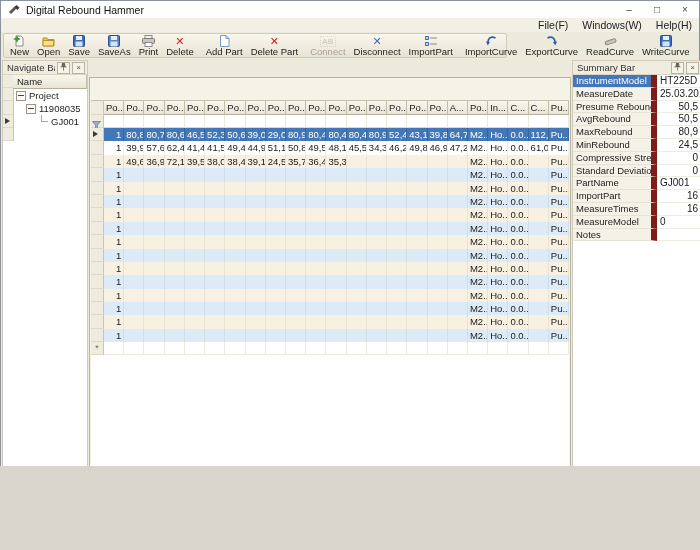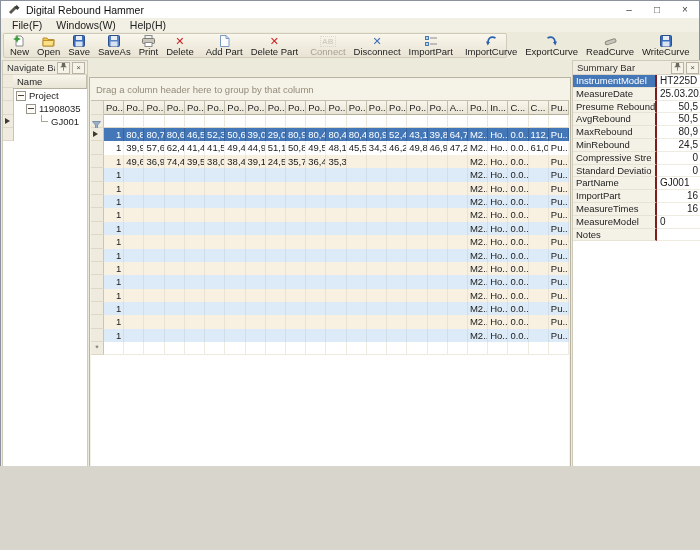--- a/index.html
+++ b/index.html
@@ -8,21 +8,21 @@
   .window{position:absolute;left:0;top:0;width:698px;height:542px;border:1px solid #8b929c;background:#eceadb;}
 
   
   .titlebar{position:absolute;left:0;top:0;right:0;height:17px;background:#ffffff;border-bottom:1px solid #e3e3e3;display:flex;align-items:center;}
   .appicon{width:12px;height:10px;margin:0 6px 0 7px;}
   .apptitle{font-size:10.5px;color:#111;}
   .wcontrols{margin-left:auto;display:flex;height:100%;}
   .wbtn{width:28px;text-align:center;font-size:10px;line-height:17px;color:#444;cursor:default;}
 
   
-  .menubar{position:absolute;left:0;top:17px;right:0;height:14px;background:#f2efe4;border-bottom:1px solid #e0dccc;display:flex;align-items:center;padding-left:4px;}
+  .menubar{position:absolute;left:0;top:17px;right:0;height:14px;background:#f2efe4;border-bottom:1px solid #e0dccc;display:flex;align-items:center;padding-left:4px;justify-content:flex-end;}
   .menuitem{font-size:10.5px;padding:0 7px;line-height:14px;color:#222;}
 
   
   .toolbar{position:absolute;left:0;top:31px;right:0;height:26px;background:#eceadb;}
   .toolstrip{position:absolute;left:2px;top:1px;height:23px;width:498px;border:1px solid #cfcaba;border-radius:2px;
     background:linear-gradient(#f9f6ec,#e8e3d3);display:flex;align-items:stretch;padding:0 2px;}
   .tbtn{display:flex;flex-direction:column;align-items:center;justify-content:flex-start;padding:1px 4px 0 4px;}
   .tbtn .ticon{height:12px;display:flex;align-items:center;justify-content:center;}
   .tbtn .tlabel{font-size:9.5px;line-height:10px;color:#222;white-space:nowrap;}
   .tbtn.disabled .tlabel{color:#a7a193;}
@@ -80,21 +80,21 @@
   .gdata.white .gcell{background:#ffffff;}
   .gdata.selected .gcell{background:#4477b7;color:#fff;border-right:1px solid #39659f;}
   .gnewrow{height:13px;}
   .gnewrow .gcell{background:#fff;border-right:1px solid #edeadf;border-bottom:1px solid #edeadf;}
   .gnewrow .gind{font-size:9px;line-height:12px;text-align:center;color:#6b675c;}
   .ar{text-align:right;} .al{text-align:left;}
 
   
   #sumpanel{left:571px;width:128px;}
   .srow{display:flex;height:12.8px;}
-  .sname{flex:0 0 84px;background:#f4f1e7;border-right:2px solid #7f1d1d;border-bottom:1px solid #e6e2d5;
+  .sname{flex:0 0 84px;background:#f4f1e7;border-right:6px solid #7f1d1d;border-bottom:1px solid #e6e2d5;
     font-size:9.5px;line-height:12.8px;padding-left:3px;overflow:hidden;white-space:nowrap;color:#222;box-sizing:border-box;}
   .sname.sel{background:#4477b7;color:#fff;}
   .sval{flex:1 1 auto;background:#fff;border-bottom:1px solid #eeebe1;font-size:10px;line-height:12.8px;padding:0 3px;overflow:hidden;white-space:nowrap;box-sizing:border-box;}
 </style>
 </head>
 <body>
 
 <div id="canvas">
   <div class="window">
 
@@ -285,21 +285,20 @@
           <div class="treerow ind3">
             <span class="conn"></span>
             <span>GJ001</span>
           </div>
         </div>
       </div>
     </div>
 
     <div class="center">
       <div class="tabpage">
-        <div class="grouphint">Drag a column header here to group by that column</div>
         <div class="grid">
             <div class="grow ghead">
               <div class="gind"></div>
               <div class="gcell ghcell">Po...</div>
               <div class="gcell ghcell">Po...</div>
               <div class="gcell ghcell">Po...</div>
               <div class="gcell ghcell">Po...</div>
               <div class="gcell ghcell">Po...</div>
               <div class="gcell ghcell">Po...</div>
               <div class="gcell ghcell">Po...</div>
@@ -402,21 +401,21 @@
               <div class="gcell al">Ho...</div>
               <div class="gcell al">0.0...</div>
               <div class="gcell ar">61,0</div>
               <div class="gcell al">Pu...</div>
             </div>
             <div class="grow gdata cream">
               <div class="gind"></div>
               <div class="gcell ar">1</div>
               <div class="gcell ar">49,6</div>
               <div class="gcell ar">36,9</div>
-              <div class="gcell ar">74,4</div>
+              <div class="gcell ar">72,1</div>
               <div class="gcell ar">39,5</div>
               <div class="gcell ar">38,0</div>
               <div class="gcell ar">38,4</div>
               <div class="gcell ar">39,1</div>
               <div class="gcell ar">24,5</div>
               <div class="gcell ar">35,7</div>
               <div class="gcell ar">36,4</div>
               <div class="gcell ar">35,3</div>
               <div class="gcell ar"></div>
               <div class="gcell ar"></div>

